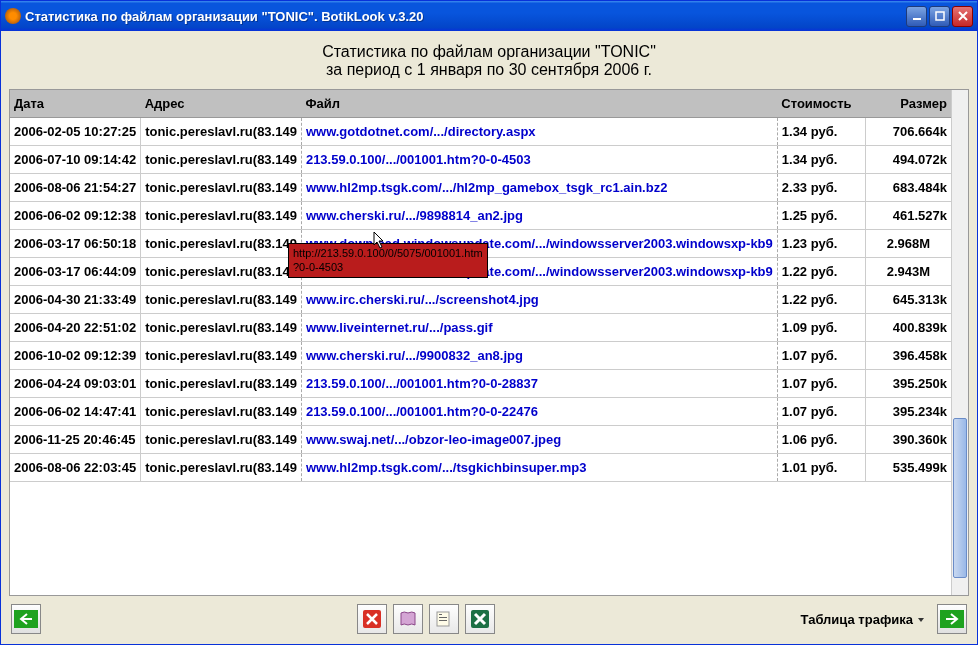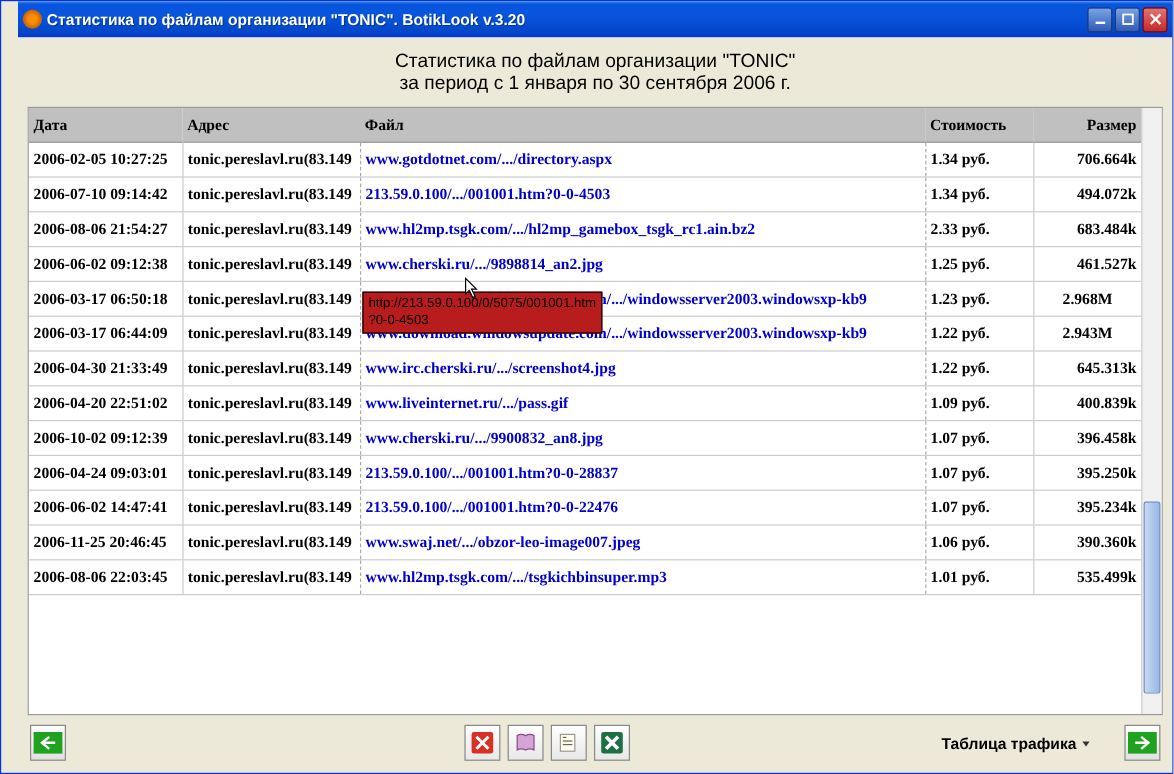--- a/index.html
+++ b/index.html
@@ -11,21 +11,20 @@
   height: 645px;
   overflow: hidden;
 }
 .window {
   width: 978px;
   height: 645px;
   border: 1px solid #0831d9;
   background: #ece9d8;
   display: flex;
   flex-direction: column;
-  padding-left: 14px;
 }
 .titlebar {
   height: 30px;
   background: linear-gradient(to bottom, #3c8cf0 0%, #0855dd 8%, #0855dd 40%, #0345c8 88%, #0831d9 100%);
   display: flex;
   align-items: center;
   padding: 0 4px;
   color: white;
 }
 .titlebar-icon {
@@ -96,21 +95,20 @@
   top: 328px; bottom: 17px;
   left: 1px; right: 1px;
   background: linear-gradient(to right, #c8d8f0, #9ab8e8);
   border: 1px solid #6a8cc8;
   border-radius: 2px;
 }
 table {
   width: 100%;
   border-collapse: collapse;
   font-size: 13px;
-  font-family: Liberation Serif, serif;
 }
 thead th {
   background: #c0c0c0;
   text-align: left;
   padding: 6px 4px;
   font-weight: bold;
   border-bottom: 1px solid #999;
   font-size: 13px;
 }
 tbody td {
@@ -147,21 +145,21 @@
   position: absolute;
   top: 141px;
   left: 358px;
   z-index: 11;
   pointer-events: none;
 }
 .bottom-bar {
   display: flex;
   align-items: center;
   padding: 8px 2px 6px 2px;
-  gap: 22px;
+  gap: 6px;
 }
 .nav-btn {
   width: 30px; height: 30px;
   border: 1px solid #888;
   background: linear-gradient(to bottom, #fefefe, #e0e0e0);
   display: flex;
   align-items: center;
   justify-content: center;
   cursor: pointer;
 }

